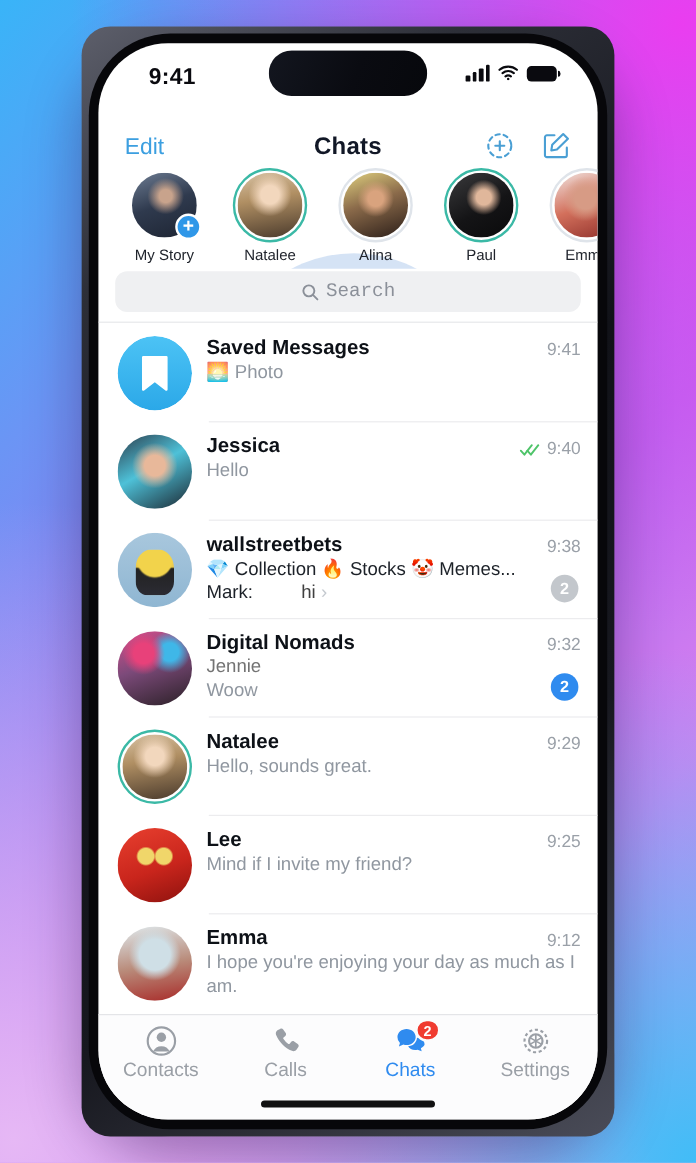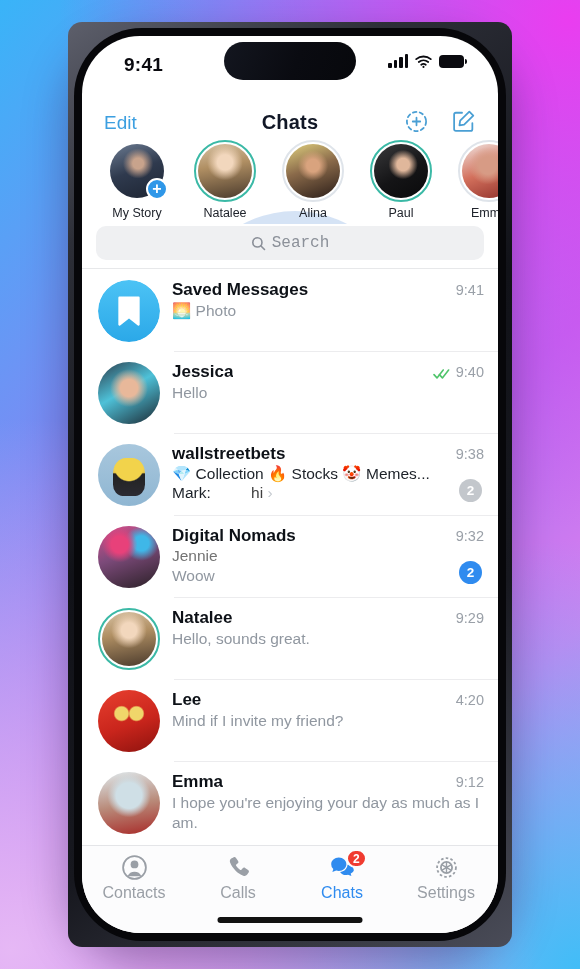--- a/index.html
+++ b/index.html
@@ -24,21 +24,21 @@
     left: 68px; top: 22px;
     width: 444px; height: 925px;
   }
   .phone-shadow {
     position: absolute; inset: 0;
     border-radius: 74px;
     box-shadow: 0 18px 44px rgba(40,10,70,.36);
   }
   .phone-frame {
     position: absolute; inset: 0;
-    border-radius: 14px;
+    border-radius: 24px;
     background: linear-gradient(145deg,#5d5f6b 0%, #2d2f38 18%, #111218 45%, #17181f 70%, #4a4c58 100%);
     padding: 13px;
   }
   .phone-bezel {
     position: absolute; inset: 6px;
     border-radius: 68px;
     background: #07070a;
   }
   .screen {
     position: absolute;
@@ -189,21 +189,21 @@
   }
   .avatar {
     width: 62px; height: 62px; flex: 0 0 62px;
     border-radius: 50%; overflow: hidden; position: relative;
     margin-top: 2px;
   }
   .avatar.ringed { border: 2px solid #3bb9a6; padding: 2px; }
   .avatar.ringed .av-inner { border-radius: 50%; overflow: hidden; width: 100%; height: 100%; position: relative;}
   .av-inner { width: 100%; height: 100%; position: relative; }
   .chat-body { flex: 1 1 auto; min-width: 0; padding-top: 2px; }
-  .chat-top { display: flex; align-items: center; }
+  .chat-top { display: flex; align-items: flex-end; }
   .chat-title {
     font-size: 17px; font-weight: bold; color: #0d1117;
     white-space: nowrap; overflow: hidden; text-overflow: ellipsis;
   }
   .chat-meta { margin-left: auto; display: flex; align-items: center; gap: 5px; padding-left: 8px;}
   .ticks { width: 18px; height: 12px; color: #4fc46a; }
   .chat-time { font-size: 14.5px; color: #9aa0a8; }
   .chat-sender { font-size: 15.5px; color: #737373; margin-top: 1px; }
   .chat-preview {
     font-size: 15.5px; color: #9097a0; margin-top: 1px;
@@ -488,21 +488,21 @@
         </div>
 
         <div class="chat-row">
           <div class="avatar">
               <span class="ph ph-lee"></span>
             </div>
           <div class="chat-body">
             <div class="chat-top">
               <span class="chat-title">Lee</span>
               <span class="chat-meta">
-                <span class="chat-time">4:20</span>
+                <span class="chat-time">9:25</span>
               </span>
             </div>
             <div class="chat-preview clip">Mind if I invite my friend?</div>
           </div>
         </div>
 
         <div class="chat-row">
           <div class="avatar">
               <span class="ph ph-emma2"></span>
             </div>

